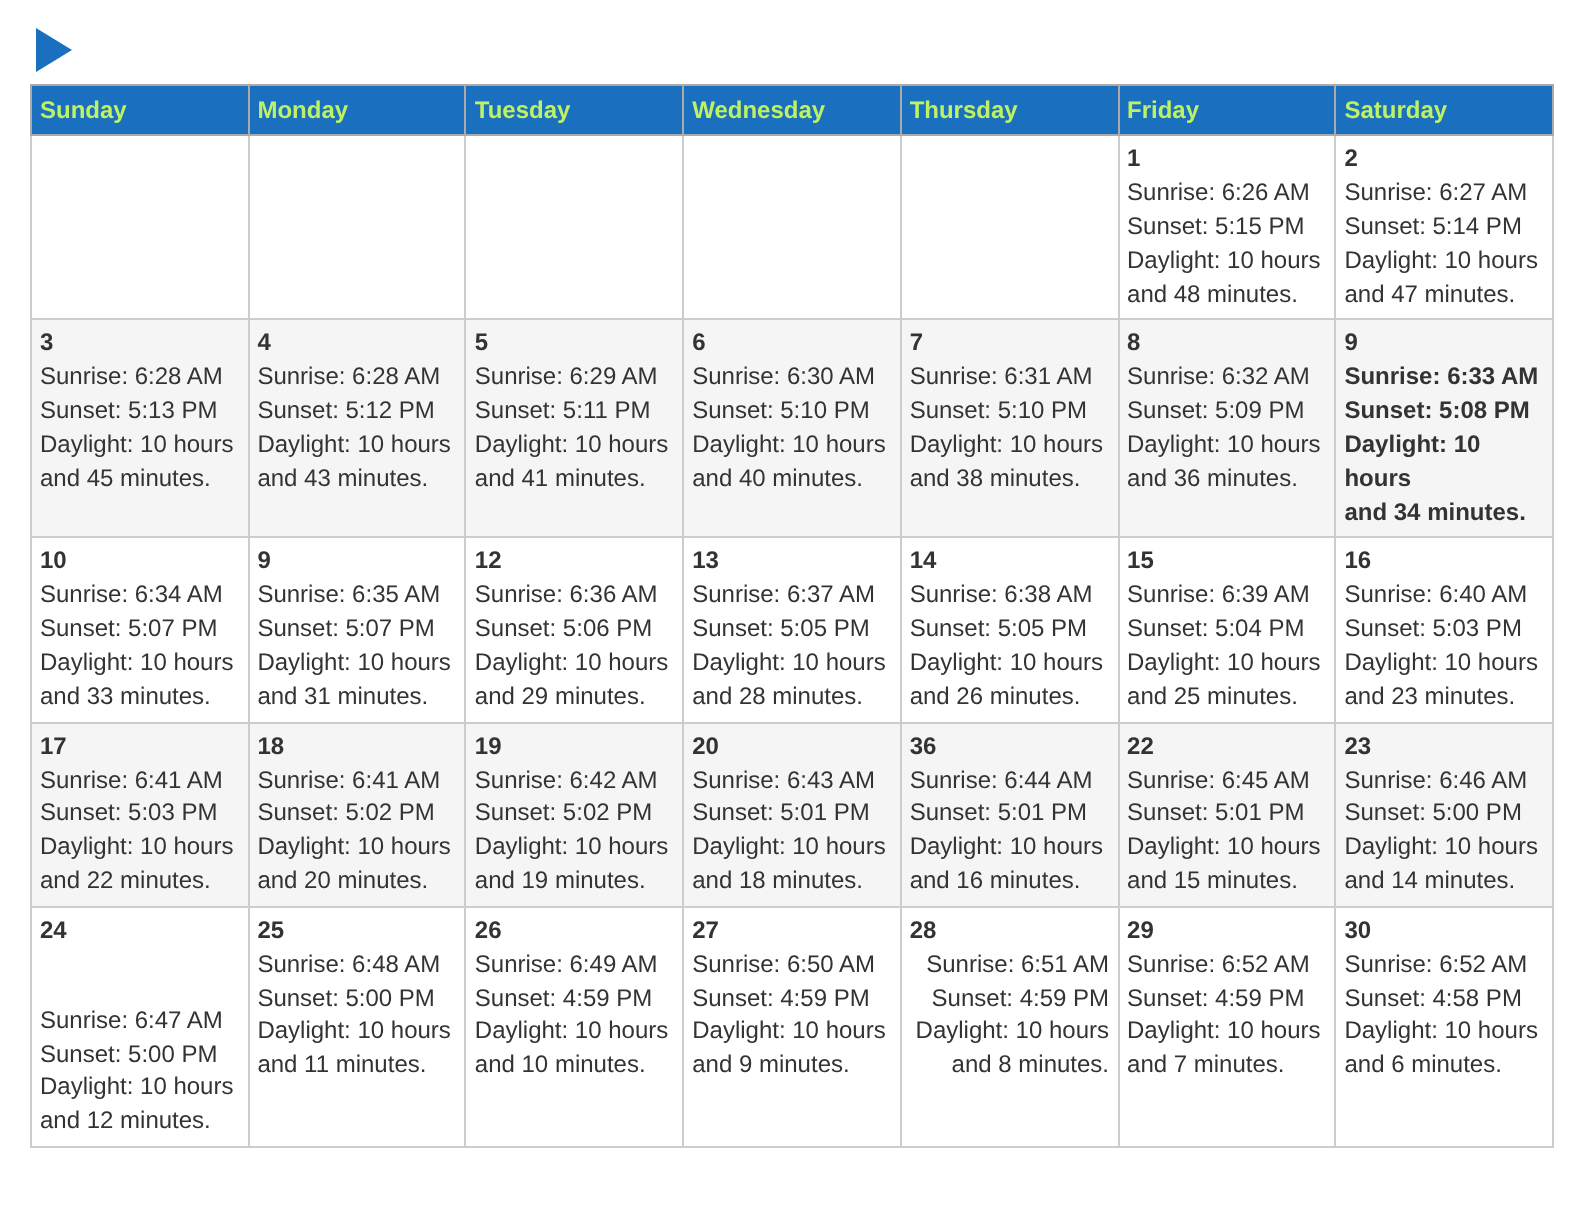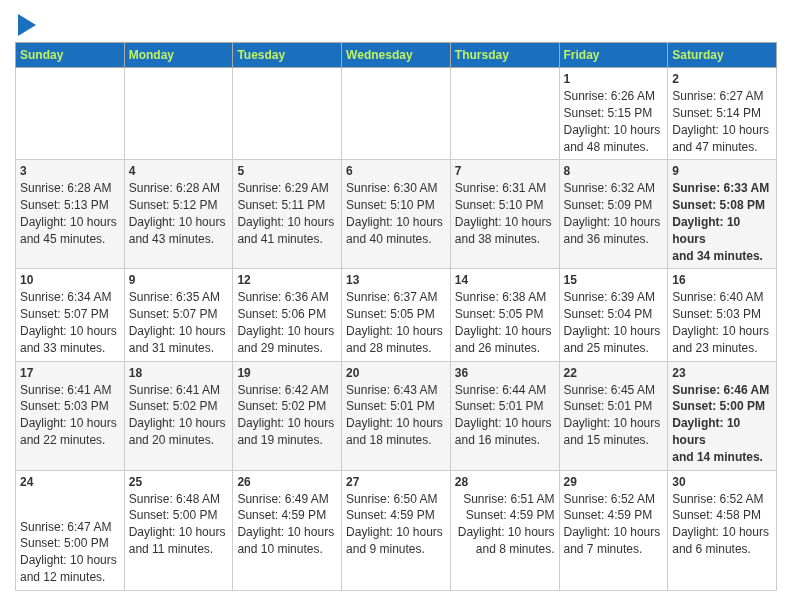--- a/index.html
+++ b/index.html
@@ -279,21 +279,21 @@
           </td>
           <td>
             <span class="day-num">22</span>
             <div class="day-info" style="white-space: pre-line;">Sunrise: 6:45 AM
 Sunset: 5:01 PM
 Daylight: 10 hours
 and 15 minutes.</div>
           </td>
           <td>
             <span class="day-num">23</span>
-            <div class="day-info" style="white-space: pre-line; font-weight: bold;">Sunrise: 6:46 AM
+            <div class="day-info" style="white-space: pre-line;">Sunrise: 6:46 AM
 Sunset: 5:00 PM
 Daylight: 10 hours
 and 14 minutes.</div>
           </td>
         </tr>
         <tr>
           <td>
             <span class="day-num">24</span>
             <div class="day-info" style="white-space: pre-line; margin-top: 30px;">Sunrise: 6:47 AM
 Sunset: 5:00 PM

